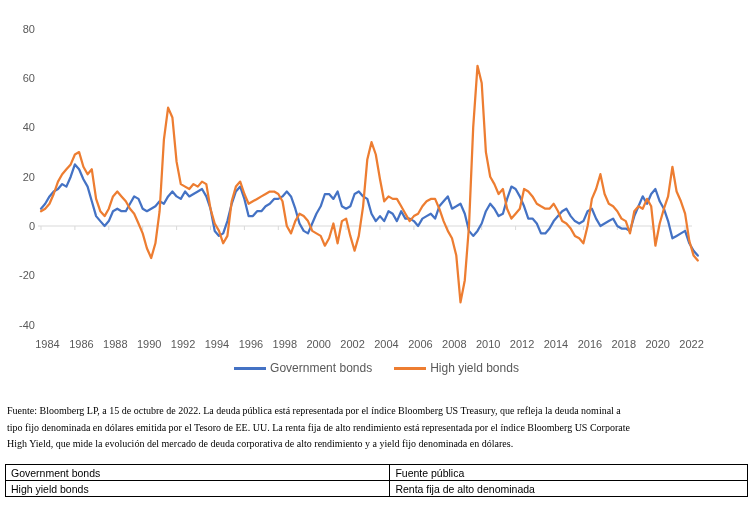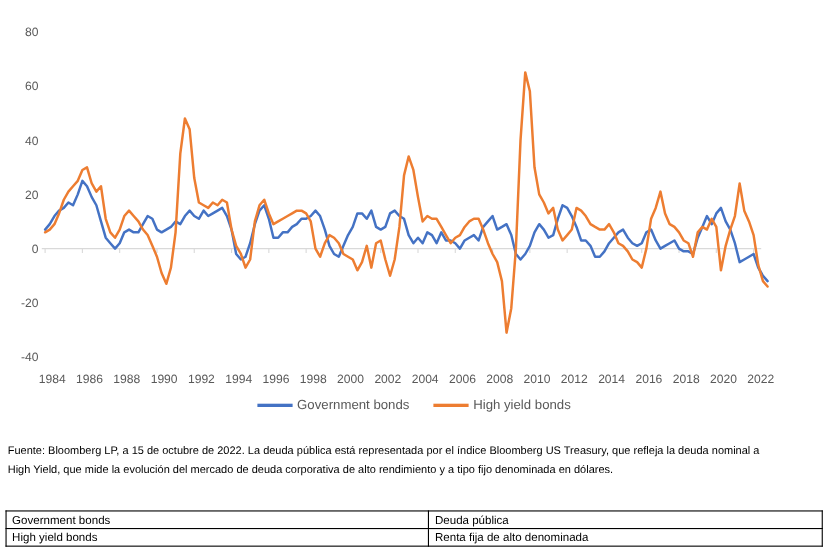--- a/index.html
+++ b/index.html
@@ -6,21 +6,21 @@
   .page{position:relative;width:753px;height:505px;background:#ffffff;overflow:hidden;
         font-family:"Liberation Sans",sans-serif;}
   .chart-svg{position:absolute;top:0;left:0;}
   .legend{position:absolute;top:361px;left:0;width:753px;display:flex;
           justify-content:center;align-items:center;gap:22px;}
   .legend-item{display:flex;align-items:center;gap:4px;}
   .legend-swatch{display:inline-block;width:32px;height:3px;}
   .legend-label{font-size:12px;color:#595959;}
   .footnote{position:absolute;top:403px;left:7px;width:742px;
             font-size:10px;line-height:16.5px;color:#000;}
-  .footnote .fl{white-space:nowrap;overflow:hidden;}
+  .footnote .fl{white-space:nowrap;overflow:hidden;font-family:Liberation Serif, serif;}
   .xtable{position:absolute;top:464px;left:5px;width:743px;border-collapse:collapse;
           table-layout:fixed;font-size:10.5px;color:#000;}
   .xtable td{border:1px solid #000;height:15px;padding:0 0 0 5px;vertical-align:middle;}
   .xtable td.c0{width:51%;}
 </style>
 </head>
 <body>
 
 <div class="page">
 
@@ -83,28 +83,29 @@
       <span class="legend-label">Government bonds</span>
     </div>
     <div class="legend-item">
       <span class="legend-swatch" style="background: rgb(237, 125, 49);"></span>
       <span class="legend-label">High yield bonds</span>
     </div>
   </div>
 
   <div class="footnote">
     <div class="fl">Fuente: Bloomberg LP, a 15 de octubre de 2022. La deuda pública está representada por el índice Bloomberg US Treasury, que refleja la deuda nominal a</div>
-    <div class="fl">High Yield, que mide la evolución del mercado de deuda corporativa de alto rendimiento y a tipo fijo denominada en dólares.</div>
+    <div class="fl">tipo fijo denominada en dólares emitida por el Tesoro de EE. UU. La renta fija de alto rendimiento está representada por el índice Bloomberg US Corporate</div>
+    <div class="fl">High Yield, que mide la evolución del mercado de deuda corporativa de alto rendimiento y a yield fijo denominada en dólares.</div>
   </div>
 
   <table class="xtable">
     <tbody>
         <tr>
           <td class="c0">Government bonds</td>
-          <td class="c1">Deuda pública</td>
+          <td class="c1">Fuente pública</td>
         </tr>
         <tr>
           <td class="c0">High yield bonds</td>
           <td class="c1">Renta fija de alto denominada</td>
         </tr>
       </tbody>
   </table>
 
 </div>
 

